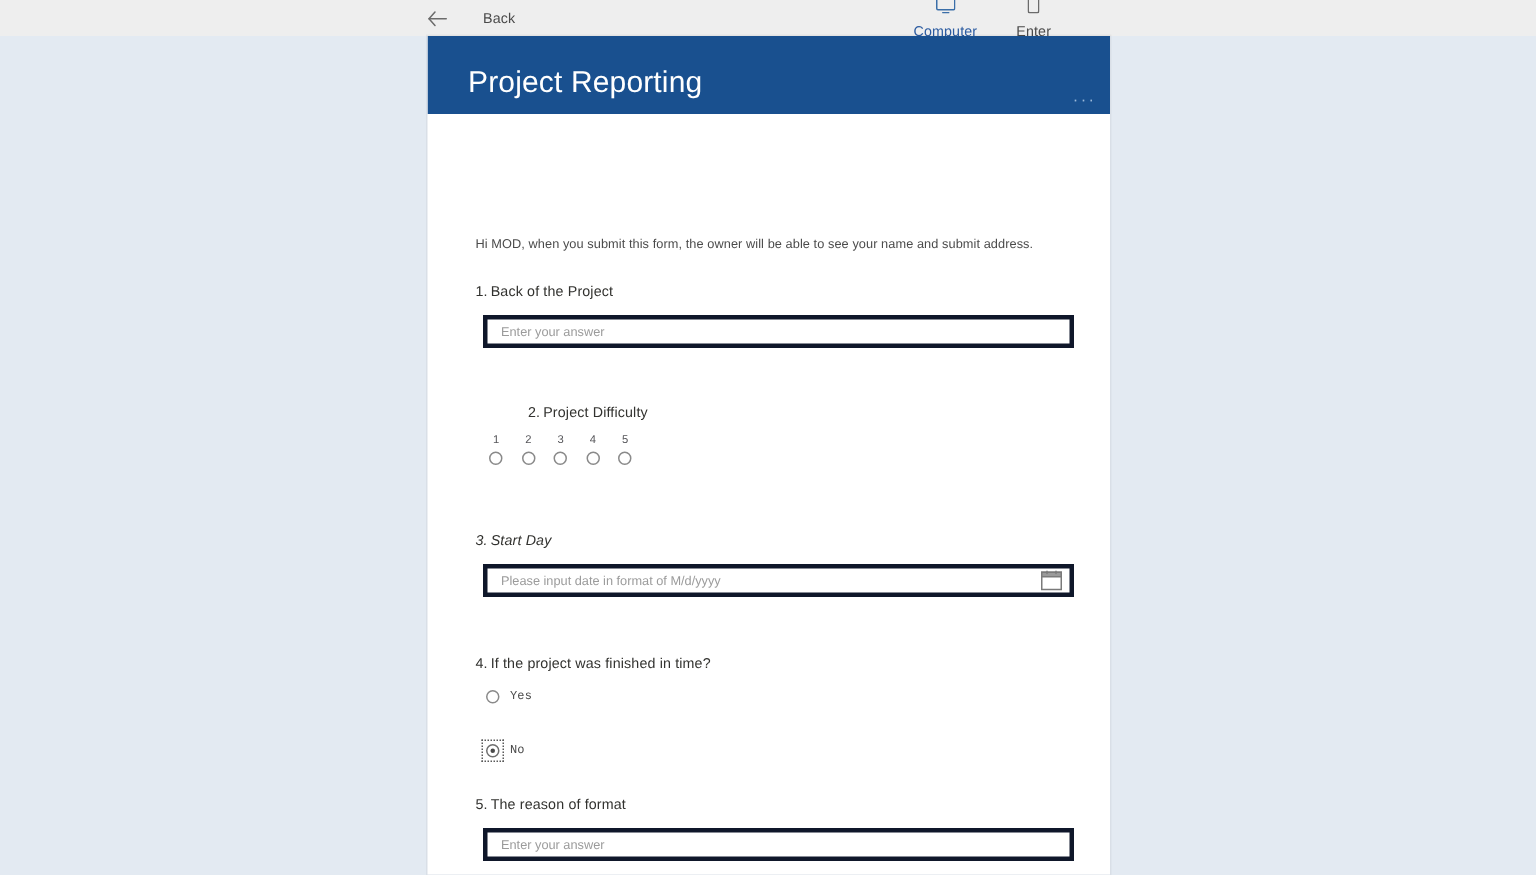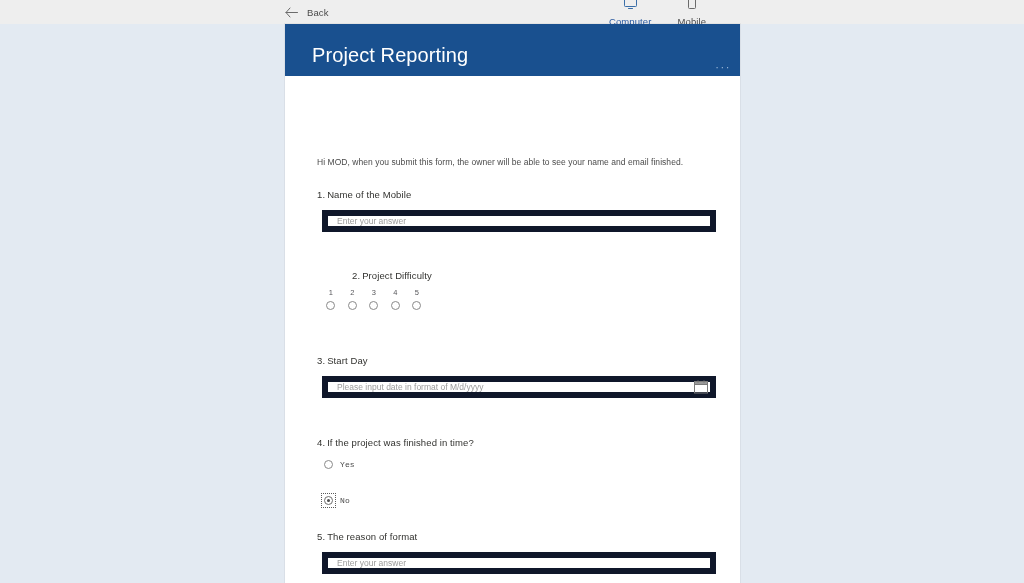--- a/index.html
+++ b/index.html
@@ -23,21 +23,21 @@
     height: 24px;
     background: #eeeeee;
     display: flex;
     align-items: center;
   }
   .back-group {
     position: absolute;
     left: 285px;
     display: flex;
     align-items: center;
-    gap: 9px;
+    gap: 24px;
     cursor: pointer;
   }
   .back-arrow {
     width: 13px;
     height: 11px;
     display: block;
   }
   .back-label {
     font-size: 9.5px;
     color: #4a4a4a;
@@ -125,21 +125,21 @@
     white-space: nowrap;
   }
   .q-title .qnum { margin-right: 2px; }
 
   .text-input {
     position: absolute;
     left: 37px;
     width: 394px;
     height: 22px;
     box-sizing: border-box;
-    border: 6px solid #0f172a;
+    border: 3px solid #0f172a;
     background: #ffffff;
     font-family: "Liberation Sans", sans-serif;
     font-size: 8.5px;
     color: #6b6b6b;
     padding: 0 9px;
     outline: none;
   }
   .text-input::placeholder { color: #9b9b9b; }
 
   .date-wrap { position: absolute; left: 37px; }
@@ -242,39 +242,39 @@
         </svg>
       </span>
       <span class="dev-label">Computer</span>
     </div>
     <div class="device-opt inactive">
       <span>
         <svg class="mob-icon" viewBox="0 0 8 12" fill="none">
           <rect x="0.5" y="0.5" width="7" height="11" rx="1" stroke="#6b6b6b" stroke-width="1"></rect>
         </svg>
       </span>
-      <span class="dev-label">Mobile</span>
+      <span class="dev-label">Enter</span>
     </div>
   </div>
 </div>
 
 <div class="form-card">
 
   <div class="form-header">
     <div class="form-title">Project Reporting</div>
     <div class="header-ellipsis">···</div>
   </div>
 
   <div class="form-body">
 
-    <div class="greeting">Hi MOD, when you submit this form, the owner will be able to see your name and email finished.</div>
+    <div class="greeting">Hi MOD, when you submit this form, the owner will be able to see your name and submit address.</div>
 
     <div class="question" style="top:113px;">
       <div class="q-title">
-        <span class="qnum">1.</span><span>Name of the Mobile</span>
+        <span class="qnum">1.</span><span>Back of the Project</span>
       </div>
     </div>
     <input class="text-input" style="top: 134px;" type="text" placeholder="Enter your answer">
 
     <div class="question" style="top:194px;margin-left:35px;">
       <div class="q-title">
         <span class="qnum">2.</span><span>Project Difficulty</span>
       </div>
     </div>
     <div class="scale" style="left:35px; top:213px;">
@@ -293,21 +293,21 @@
       <div class="scale-item">
         <span class="scale-num">4</span>
         <span class="radio-circle"></span>
       </div>
       <div class="scale-item">
         <span class="scale-num">5</span>
         <span class="radio-circle"></span>
       </div>
     </div>
 
-    <div class="question" style="top:279px;">
+    <div class="question" style="top:279px;font-style:italic;">
       <div class="q-title">
         <span class="qnum">3.</span><span>Start Day</span>
       </div>
     </div>
     <div class="date-wrap" style="top:300px; width:394px; height:40px;">
       <input class="text-input" style="left: 0px; top: 0px;" type="text" placeholder="Please input date in format of M/d/yyyy">
       <span class="cal-icon">
         <svg viewBox="0 0 14 14" fill="none">
           <rect x="0.5" y="1.5" width="13" height="11.5" stroke="#7a7a7a" stroke-width="1"></rect>
           <rect x="0.5" y="1.5" width="13" height="3" fill="#9a9a9a" stroke="#7a7a7a" stroke-width="1"></rect>

